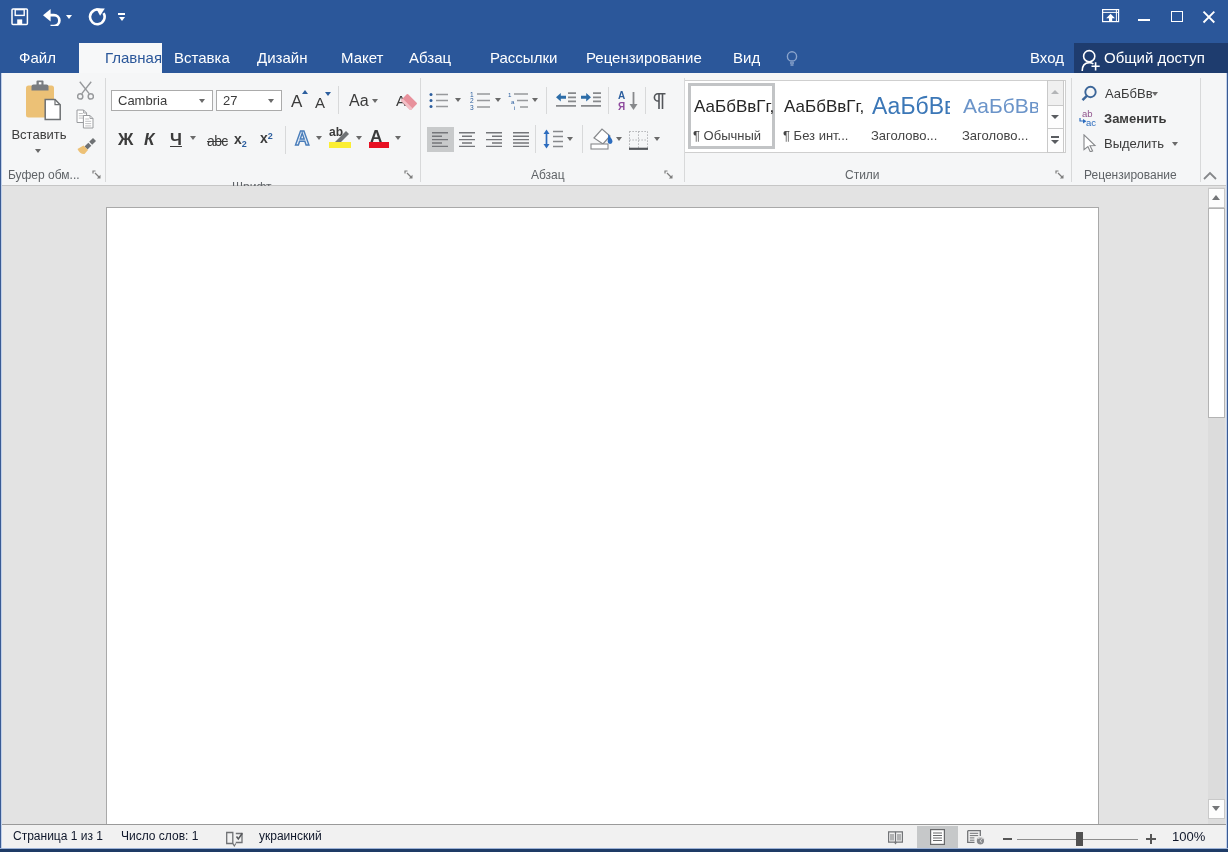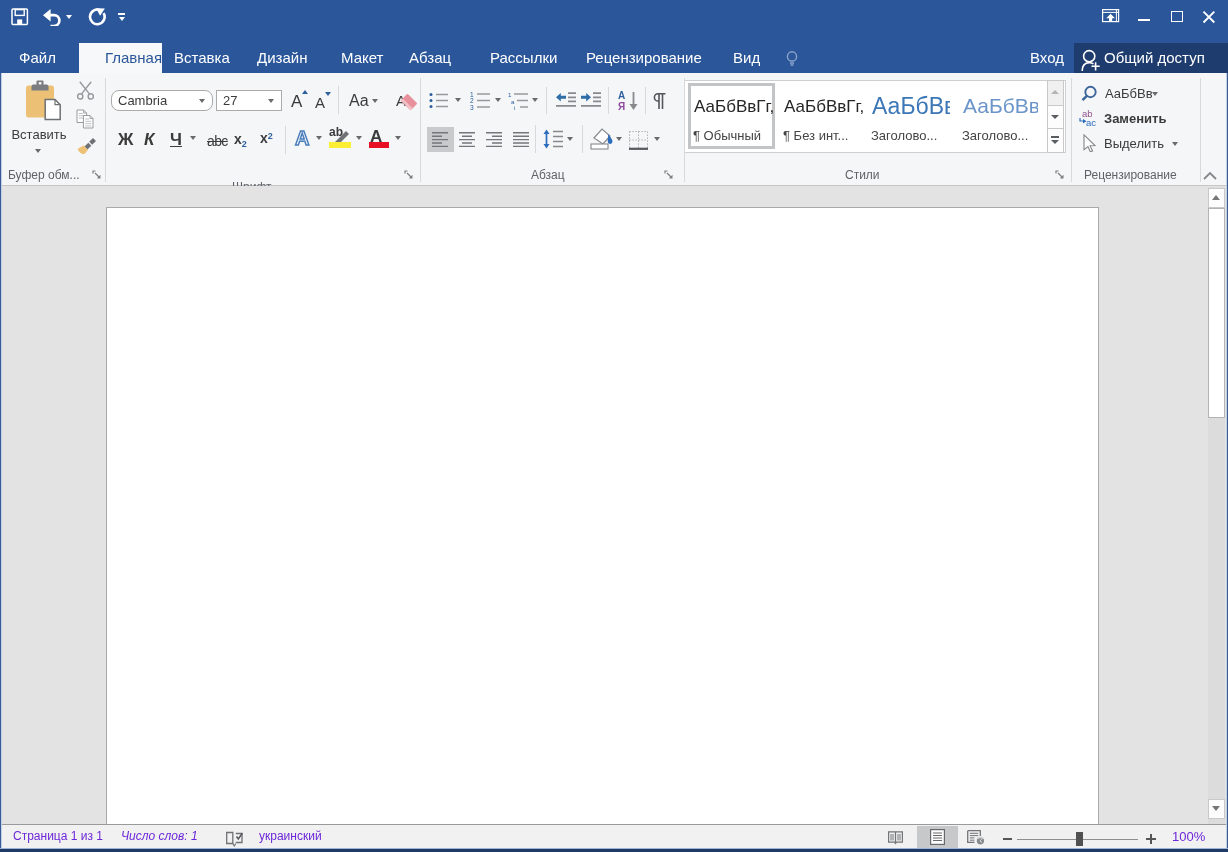--- a/index.html
+++ b/index.html
@@ -29,21 +29,21 @@
 #page { position:absolute; left:106px; top:21px; width:993px; height:617px; background:#fff; border:1px solid #a9a9a9; border-bottom:none; }
 #scroll { position:absolute; left:1208px; top:1px; width:17px; height:637px; background:#dcdcdc; }
 .sbox { position:absolute; left:0; width:17px; background:#fdfdfd; border:1px solid #c9c9c9; }
 #sthumb { position:absolute; left:0; top:21px; width:17px; height:210px; background:#fff; border:1px solid #b3b3b3; }
 
 #lborder1 { position:absolute; left:0; top:73px; width:1px; height:779px; background:#3a5b94; }
 #lborder2 { position:absolute; left:1px; top:73px; width:1px; height:775px; background:#c0d0ea; }
 #rborder1 { position:absolute; left:1227px; top:73px; width:1px; height:779px; background:#3a5b94; }
 #rborder2 { position:absolute; left:1226px; top:73px; width:1px; height:775px; background:#c0d0ea; }
 
-#status { position:absolute; left:0; top:824px; width:1228px; height:24px; background:#f1f1f1; border-top:1px solid #9a9a9a; color:#6d28d9; font-size:12px; }
+#status { position:absolute; left:0; top:824px; width:1228px; height:24px; background:#f1f1f1; border-top:1px solid #9a9a9a; color:#0f172a; font-size:12px; }
 #bborder1 { position:absolute; left:0; top:848px; width:1228px; height:1px; background:#9db3d8; }
 #bborder2 { position:absolute; left:0; top:849px; width:1228px; height:3px; background:#1e3b66; }
 .stxt { position:absolute; top:0; height:24px; line-height:23px; }
 </style>
 </head>
 <body>
 <div id="root">
   <div id="titlebar">
 
     <svg class="abs" style="left:11px; top:8px;" width="18" height="18" viewBox="0 0 18 18">
@@ -130,21 +130,21 @@
       <path d="M8.5 9.5 L12.3 5.7 L15.3 8.7 L11.5 12.5 Z" fill="#6f7275"></path>
       <path d="M1.5 12 L7.5 8.5 L12 13 L8.5 17 Q4 17.5 1.5 12 Z" fill="#edc176"></path>
     </svg>
     <div class="glabel" style="left:8px;">Буфер обм...</div>
     <svg class="launch" style="left:92px; top:97px;" width="10" height="10" viewBox="0 0 10 10">
       <path d="M1 3.5 V1 H3.5" fill="none" stroke="#7e7e7e" stroke-width="1.2"></path>
       <path d="M3 3 L7.5 7.5" stroke="#7e7e7e" stroke-width="1.2"></path>
       <path d="M8.5 4.8 V8.5 H4.8 Z" fill="#7e7e7e"></path>
     </svg>
 
-    <div class="combobox" style="left:111px; width:102px;border-radius:8px;">Cambria</div>
+    <div class="combobox" style="left:111px; width:102px;">Cambria</div>
     <div class="dropdownarrow" style="left:199px; top:26px;"></div>
     <div class="combobox" style="left:216px; width:66px;">27</div>
     <div class="dropdownarrow" style="left:268px; top:26px;"></div>
     <div class="abs btntxt" style="left:291px; top:19px; font-size:17px;">А</div>
     <div class="abs" style="left:302px; top:17px; width:0; height:0; border-left:3.5px solid transparent; border-right:3.5px solid transparent; border-bottom:4.5px solid #2c5e9e;"></div>
     <div class="abs btntxt" style="left:315px; top:21px; font-size:15px;">А</div>
     <div class="abs" style="left:325px; top:19px; width:0; height:0; border-left:3.5px solid transparent; border-right:3.5px solid transparent; border-top:4.5px solid #2c5e9e;"></div>
     <div class="abs" style="left:338px; top:13px; width:1px; height:28px; background:#d8d9da;"></div>
     <div class="abs btntxt" style="left:349px; top:19px; font-size:16px;">Aa</div>
     <div class="dropdownarrow" style="left:372px; top:26px;"></div>
@@ -322,21 +322,21 @@
     <div id="scroll">
       <div class="sbox" style="top:1px; height:20px;"></div>
       <div class="abs" style="left:4px; top:8px; width:0; height:0; border-left:4.5px solid transparent; border-right:4.5px solid transparent; border-bottom:5px solid #747678;"></div>
       <div id="sthumb"></div>
       <div class="sbox" style="top:612px; height:20px;"></div>
       <div class="abs" style="left:4px; top:619px; width:0; height:0; border-left:4.5px solid transparent; border-right:4.5px solid transparent; border-top:5px solid #747678;"></div>
     </div>
   </div>
   <div id="status">
     <span class="stxt" style="left:13px;">Страница 1 из 1</span>
-    <span class="stxt" style="left:121px;font-style:italic;">Число слов: 1</span>
+    <span class="stxt" style="left:121px;">Число слов: 1</span>
     <svg class="abs" style="left:226px; top:6px;" width="17" height="16" viewBox="0 0 17 16">
       <path d="M0.7 1.5 H6.8 V12.5 H0.7 Z" fill="none" stroke="#6f7174" stroke-width="1.3"></path>
       <path d="M6.8 12.5 L8.3 15 L9.8 12.5" fill="none" stroke="#6f7174" stroke-width="1.1"></path>
       <path d="M9.8 2.5 H16 V11.5 H9.8" fill="none" stroke="#6f7174" stroke-width="1.3"></path>
       <path d="M10.5 5.5 L12.3 8 L16.3 2.2" fill="none" stroke="#55575a" stroke-width="1.5"></path>
     </svg>
     <span class="stxt" style="left:259px;">украинский</span>
     <svg class="abs" style="left:888px; top:6px;" width="15" height="14" viewBox="0 0 15 14">
       <path d="M0.6 0.8 H14.4 V11.2 H0.6 Z" fill="none" stroke="#727477" stroke-width="1.2"></path>
       <path d="M3 3 v6.5 M5 3 v6.5 M10 3 v6.5 M12 3 v6.5" stroke="#727477" stroke-width="1"></path>

